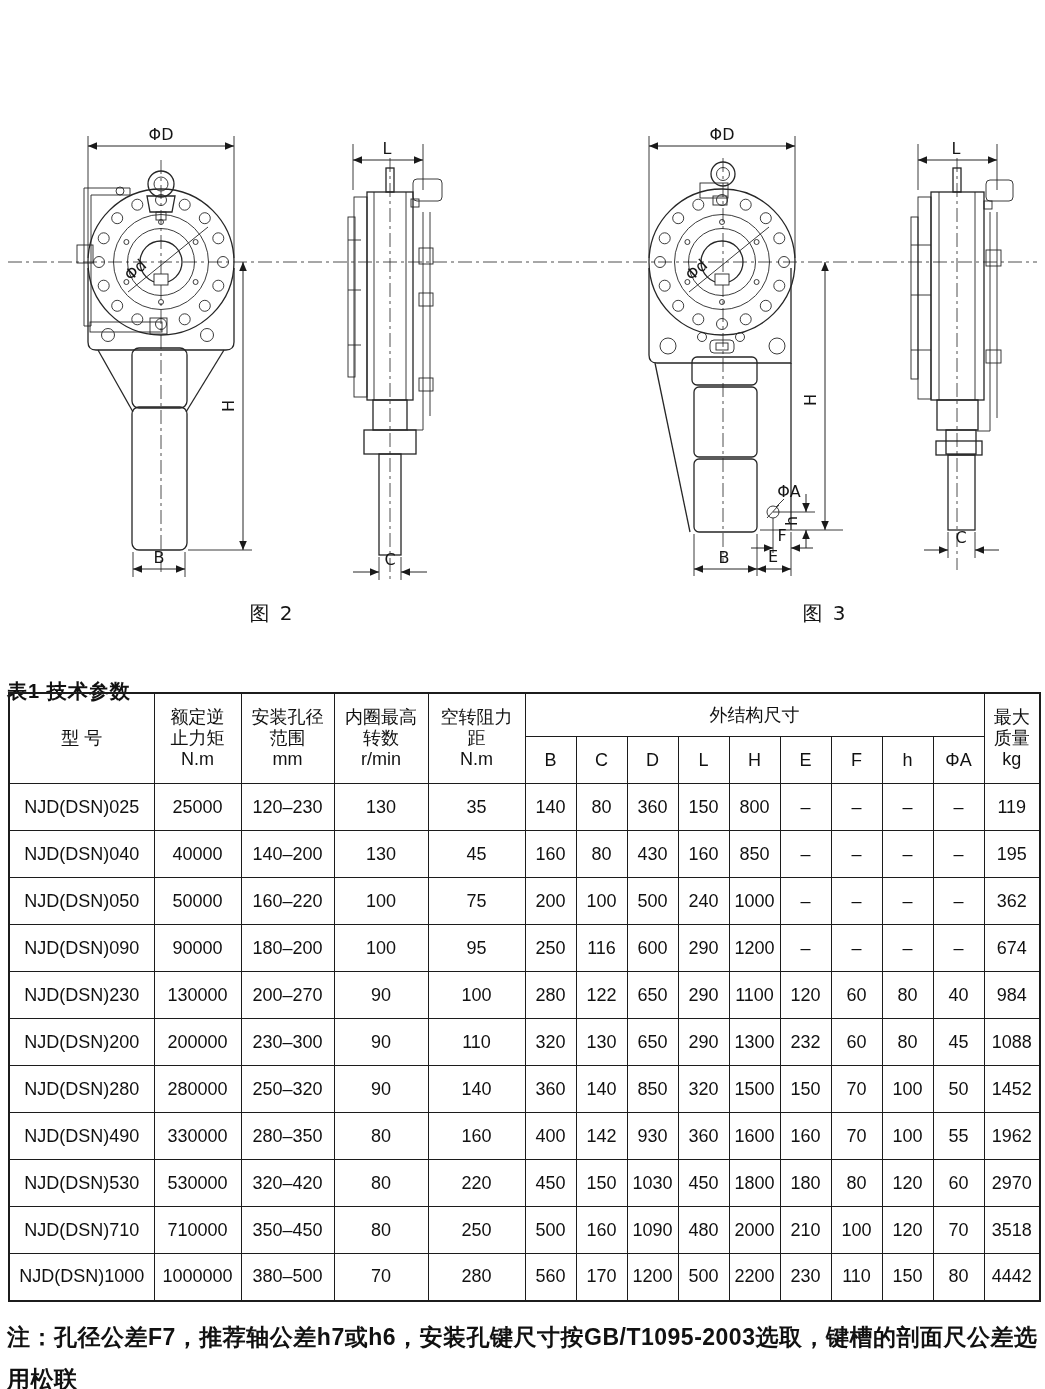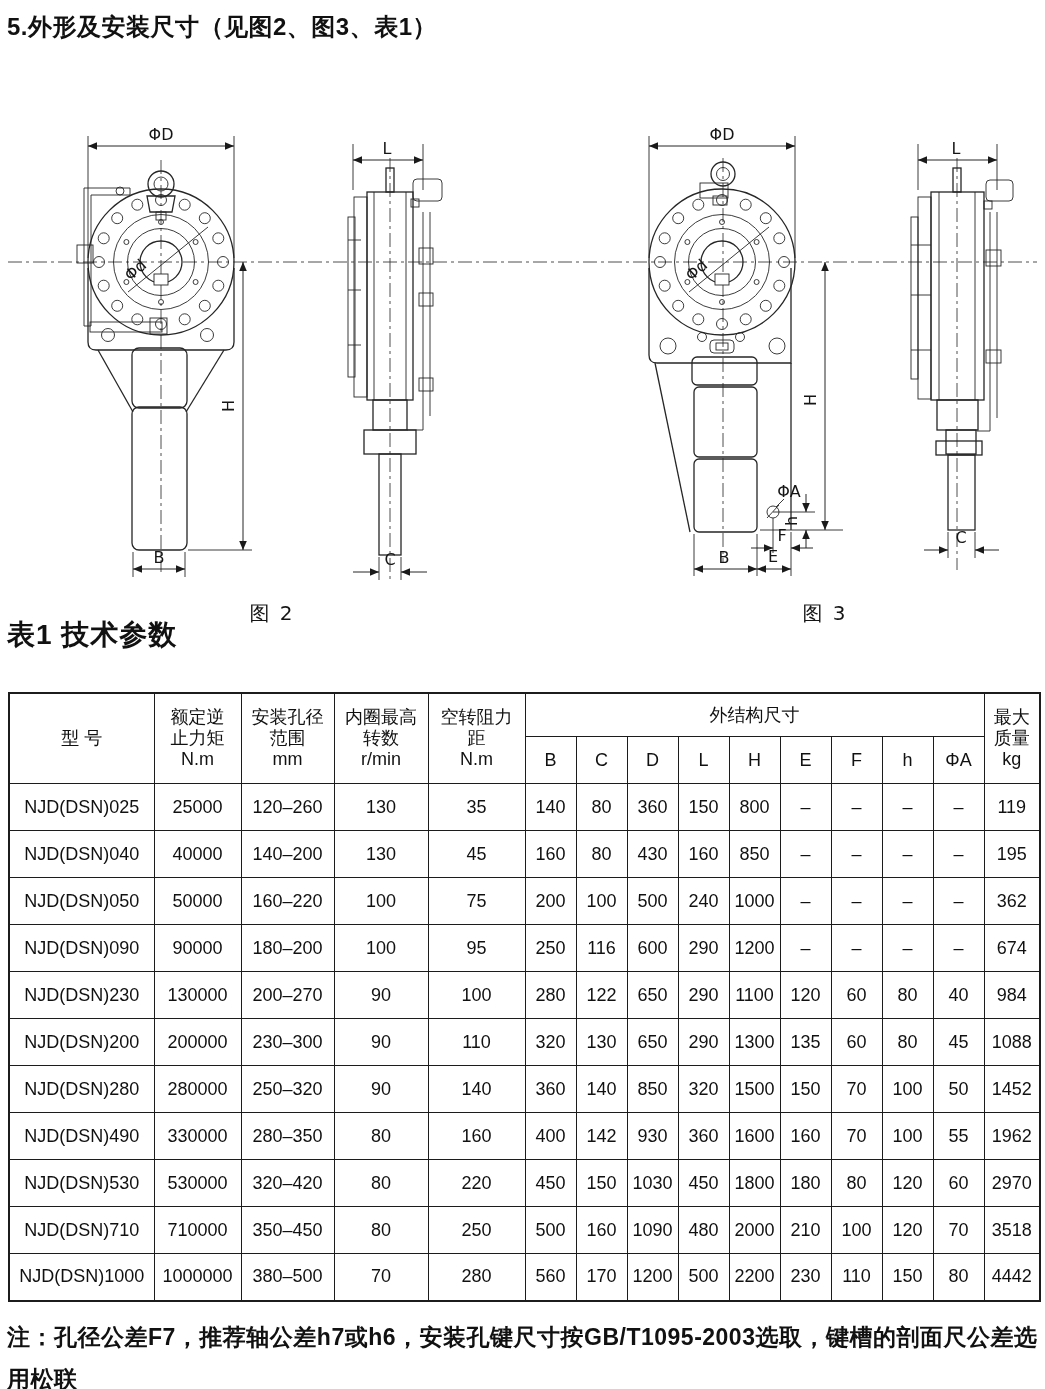--- a/index.html
+++ b/index.html
@@ -10,40 +10,39 @@
   }
   .intro{position:absolute;left:7px;top:8px;font-size:24px;font-weight:600;line-height:38px;letter-spacing:0.5px;}
   .figs{position:absolute;left:0;top:100px;}
   svg text{font-family:"DejaVu Sans","Liberation Sans",sans-serif;fill:#151515;}
   .ol{fill:none;stroke:#262626;stroke-width:1.3;}
   .tl{fill:none;stroke:#262626;stroke-width:0.9;}
   .dim{fill:none;stroke:#262626;stroke-width:1;}
   .cl{fill:none;stroke:#3a3a3a;stroke-width:0.9;stroke-dasharray:14 4 3 4;}
   .dimt{font-size:16px;}
   .cap{font-size:20px;letter-spacing:2px;}
-  .tbl-title{position:absolute;left:7px;top:616px;font-size:28px;font-weight:600;letter-spacing:1px;}
+  .tbl-title{position:absolute;left:7px;top:678px;font-size:20px;font-weight:600;letter-spacing:1px;}
   table.params{
     position:absolute;left:8px;top:692px;border-collapse:collapse;table-layout:fixed;
     border:2.5px solid #1c1c1c;
   }
   table.params th,table.params td{
     border:1.8px solid #1c1c1c;text-align:center;vertical-align:middle;
     font-size:18px;font-weight:400;padding:0;line-height:21px;
     overflow:hidden;white-space:nowrap;
   }
   table.params thead tr.group th{height:42px;}
   table.params thead tr.sub th{height:46px;}
   table.params tbody tr{height:47px;}
   .note{position:absolute;left:7px;top:1316px;font-size:23px;font-weight:600;line-height:42px;letter-spacing:0.5px;}
 </style>
 </head>
 <body>
 
 <div class="intro">
-  <div>5.外形及安装尺寸（见图2、图3、表1）</div>
 </div>
 
 <svg class="figs" width="1045" height="545" viewBox="0 0 1045 545">
   <defs>
     <marker id="ah" viewBox="0 0 10 10" refX="9.5" refY="5" markerWidth="10" markerHeight="10" orient="auto-start-reverse">
       <path d="M0.5,1.2 L9.5,5 L0.5,8.8 Z" fill="#1a1a1a"></path>
     </marker>
   </defs>
 
   <line class="cl" x1="8" y1="162" x2="1037" y2="162"></line>
@@ -342,21 +341,21 @@
       <th>E</th>
       <th>F</th>
       <th>h</th>
       <th>ΦA</th>
     </tr>
   </thead>
   <tbody>
       <tr>
         <td>NJD(DSN)025</td>
         <td>25000</td>
-        <td>120–260</td>
+        <td>120–230</td>
         <td>130</td>
         <td>35</td>
         <td>140</td>
         <td>80</td>
         <td>360</td>
         <td>150</td>
         <td>800</td>
         <td>–</td>
         <td>–</td>
         <td>–</td>
@@ -435,21 +434,21 @@
         <td>NJD(DSN)200</td>
         <td>200000</td>
         <td>230–300</td>
         <td>90</td>
         <td>110</td>
         <td>320</td>
         <td>130</td>
         <td>650</td>
         <td>290</td>
         <td>1300</td>
-        <td>135</td>
+        <td>232</td>
         <td>60</td>
         <td>80</td>
         <td>45</td>
         <td>1088</td>
       </tr>
       <tr>
         <td>NJD(DSN)280</td>
         <td>280000</td>
         <td>250–320</td>
         <td>90</td>

